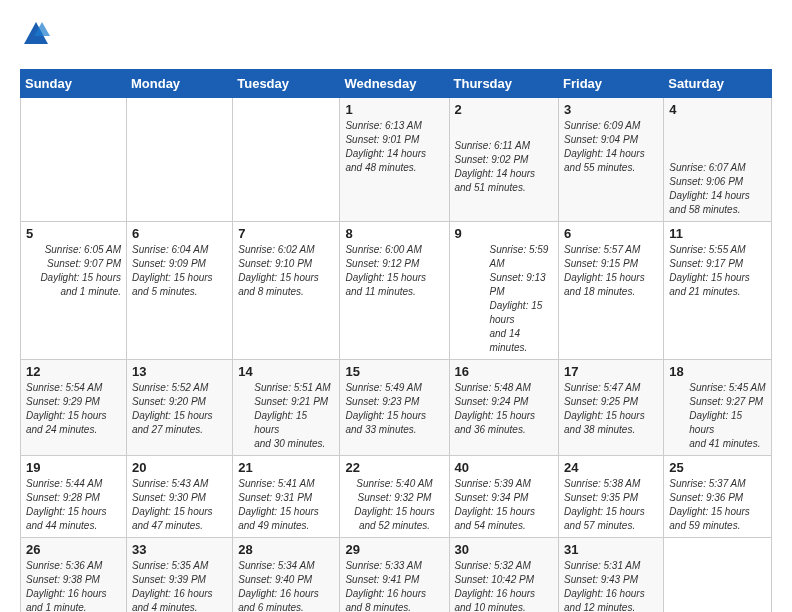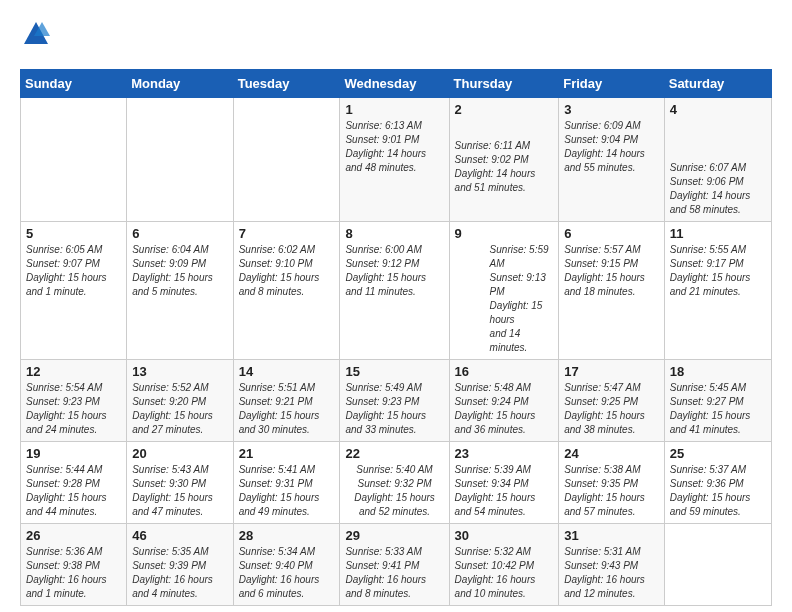--- a/index.html
+++ b/index.html
@@ -150,21 +150,21 @@
           <span class="day-num">4</span>
           <div class="day-info" style="white-space: pre-line; margin-top: 44px;">Sunrise: 6:07 AM
 Sunset: 9:06 PM
 Daylight: 14 hours
 and 58 minutes.</div>
         </td>
       </tr>
       <tr>
         <td>
           <span class="day-num">5</span>
-          <div class="day-info" style="white-space: pre-line;">Sunrise: 6:05 AM
+          <div class="day-info" style="white-space: pre-line; text-align: right;">Sunrise: 6:05 AM
 Sunset: 9:07 PM
 Daylight: 15 hours
 and 1 minute.</div>
         </td>
         <td>
           <span class="day-num">6</span>
           <div class="day-info" style="white-space: pre-line;">Sunrise: 6:04 AM
 Sunset: 9:09 PM
 Daylight: 15 hours
 and 5 minutes.</div>
@@ -202,34 +202,34 @@
           <div class="day-info" style="white-space: pre-line;">Sunrise: 5:55 AM
 Sunset: 9:17 PM
 Daylight: 15 hours
 and 21 minutes.</div>
         </td>
       </tr>
       <tr>
         <td>
           <span class="day-num">12</span>
           <div class="day-info" style="white-space: pre-line;">Sunrise: 5:54 AM
-Sunset: 9:23 PM
+Sunset: 9:29 PM
 Daylight: 15 hours
 and 24 minutes.</div>
         </td>
         <td>
           <span class="day-num">13</span>
           <div class="day-info" style="white-space: pre-line;">Sunrise: 5:52 AM
 Sunset: 9:20 PM
 Daylight: 15 hours
 and 27 minutes.</div>
         </td>
         <td>
           <span class="day-num">14</span>
-          <div class="day-info" style="white-space: pre-line;">Sunrise: 5:51 AM
+          <div class="day-info" style="white-space: pre-line; margin-left: 16px;">Sunrise: 5:51 AM
 Sunset: 9:21 PM
 Daylight: 15 hours
 and 30 minutes.</div>
         </td>
         <td>
           <span class="day-num">15</span>
           <div class="day-info" style="white-space: pre-line;">Sunrise: 5:49 AM
 Sunset: 9:23 PM
 Daylight: 15 hours
 and 33 minutes.</div>
@@ -243,21 +243,21 @@
         </td>
         <td>
           <span class="day-num">17</span>
           <div class="day-info" style="white-space: pre-line;">Sunrise: 5:47 AM
 Sunset: 9:25 PM
 Daylight: 15 hours
 and 38 minutes.</div>
         </td>
         <td>
           <span class="day-num">18</span>
-          <div class="day-info" style="white-space: pre-line;">Sunrise: 5:45 AM
+          <div class="day-info" style="white-space: pre-line; margin-left: 20px;">Sunrise: 5:45 AM
 Sunset: 9:27 PM
 Daylight: 15 hours
 and 41 minutes.</div>
         </td>
       </tr>
       <tr>
         <td>
           <span class="day-num">19</span>
           <div class="day-info" style="white-space: pre-line;">Sunrise: 5:44 AM
 Sunset: 9:28 PM
@@ -279,21 +279,21 @@
 and 49 minutes.</div>
         </td>
         <td>
           <span class="day-num">22</span>
           <div class="day-info" style="white-space: pre-line; text-align: center;">Sunrise: 5:40 AM
 Sunset: 9:32 PM
 Daylight: 15 hours
 and 52 minutes.</div>
         </td>
         <td>
-          <span class="day-num">23</span>
+          <span class="day-num">40</span>
           <div class="day-info" style="white-space: pre-line;">Sunrise: 5:39 AM
 Sunset: 9:34 PM
 Daylight: 15 hours
 and 54 minutes.</div>
         </td>
         <td>
           <span class="day-num">24</span>
           <div class="day-info" style="white-space: pre-line;">Sunrise: 5:38 AM
 Sunset: 9:35 PM
 Daylight: 15 hours
@@ -309,21 +309,21 @@
       </tr>
       <tr>
         <td>
           <span class="day-num">26</span>
           <div class="day-info" style="white-space: pre-line;">Sunrise: 5:36 AM
 Sunset: 9:38 PM
 Daylight: 16 hours
 and 1 minute.</div>
         </td>
         <td>
-          <span class="day-num">46</span>
+          <span class="day-num">33</span>
           <div class="day-info" style="white-space: pre-line;">Sunrise: 5:35 AM
 Sunset: 9:39 PM
 Daylight: 16 hours
 and 4 minutes.</div>
         </td>
         <td>
           <span class="day-num">28</span>
           <div class="day-info" style="white-space: pre-line;">Sunrise: 5:34 AM
 Sunset: 9:40 PM
 Daylight: 16 hours

